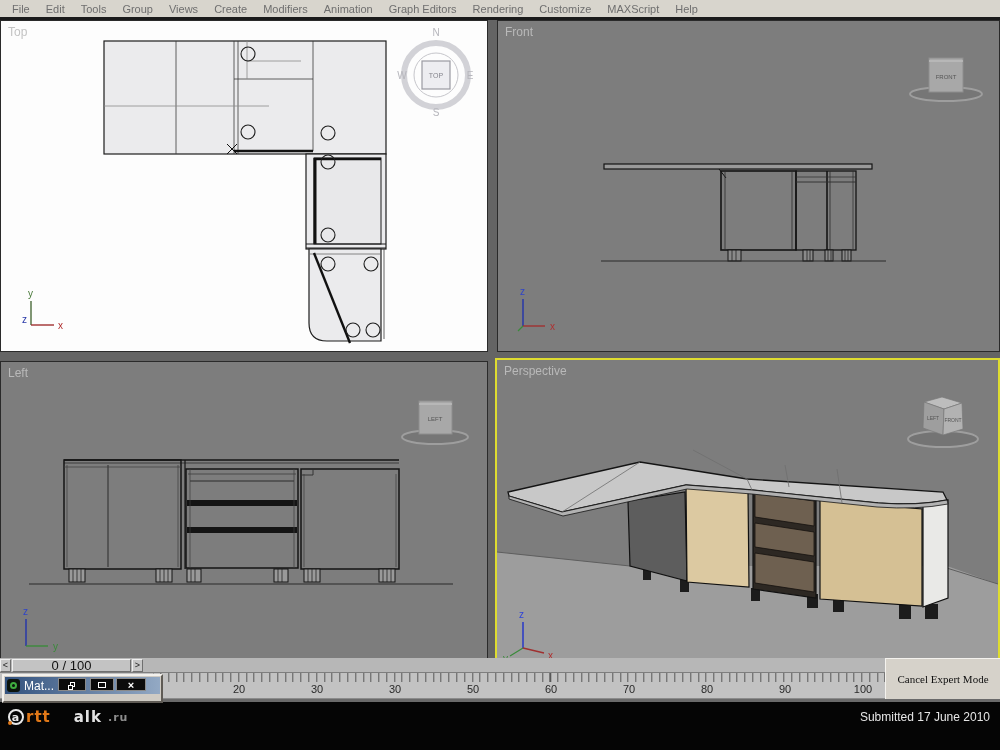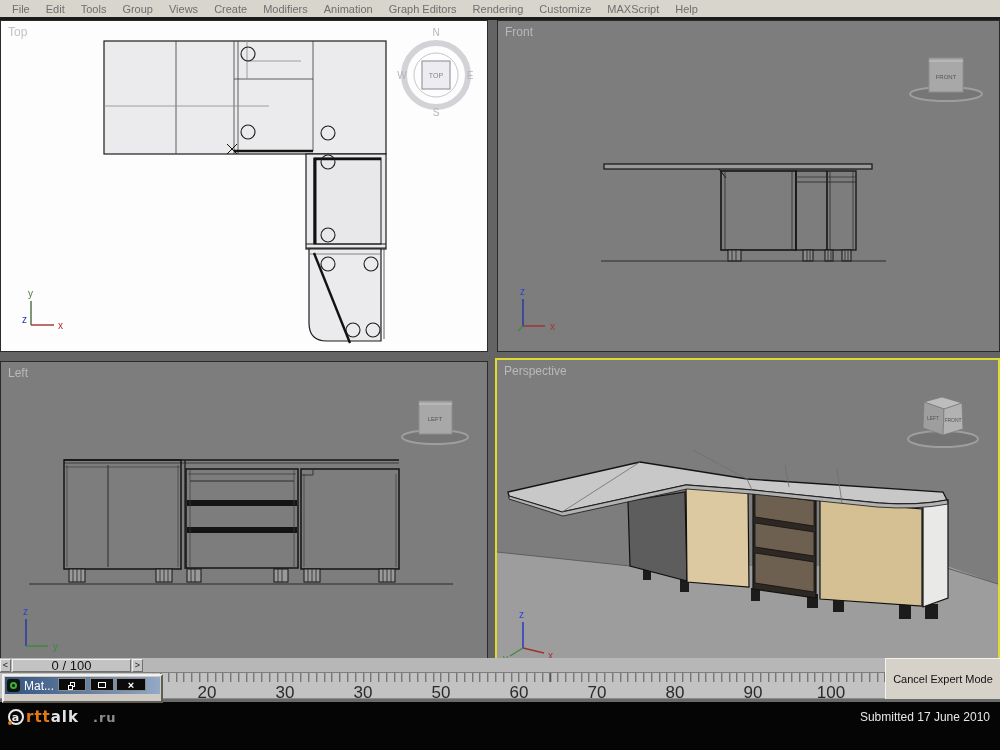--- a/index.html
+++ b/index.html
@@ -36,28 +36,28 @@
   #ts-handle { position:absolute; left:12px; top:1px; width:119px; height:13px;
     background:#c3c3c3; border:1px solid; border-color:#f0f0f0 #6f6f6f #6f6f6f #f0f0f0;
     font-size:13px; color:#111; text-align:center; line-height:12px; }
 
   
   #ruler { left:0; top:673px; width:885px; height:26px; background:#c2c2c2;
     border-bottom:1px solid #8b8b8b; }
   #ticks { position:absolute; left:153px; top:0; width:732px; height:9px;
     background:repeating-linear-gradient(90deg, #575757 0 1px, rgba(0,0,0,0) 1px 7.79px);
     background-position-x:7.3px; }
-  .rl { position:absolute; top:10px; transform:translateX(-50%); font-size:17px; color:#2a2a2a; }
+  .rl { position:absolute; top:10px; transform:translateX(-50%); font-size:11px; color:#2a2a2a;margin-left:32px; }
   #understrip { left:0; top:699px; width:1000px; height:3px; background:#6a6a6a; }
 
   
   #cancel-panel { left:885px; top:658px; width:115px; height:41px; background:#d6d2ca;
     border-left:1px solid #f4f2ee; border-top:1px solid #f4f2ee;
     display:flex; align-items:center; justify-content:center;
-    font-size:11px; color:#111; cursor:default; }
+    font-size:11px; color:#111; cursor:default;font-family:Liberation Serif, serif; }
 
   
   #matwin { left:2px; top:674px; width:161px; height:29px; background:#cfcbc4;
     border:2px solid; border-color:#f2f0ec #5f5b55 #5f5b55 #f2f0ec; z-index:20; }
   #mat-title { position:absolute; left:1px; top:1px; right:1px; height:17px;
     background:linear-gradient(90deg,#33527e,#93a9c4); display:flex; align-items:center; }
   #mat-icon { width:13px; height:13px; margin:0 4px 0 2px; background:#0c140c; border-radius:3px;
     display:flex; align-items:center; justify-content:center; }
   #mat-icon .swirl { width:7px; height:7px; border:2px solid #3fae3f; border-radius:50%; }
   #mat-title .t { color:#fff; font-size:12px; }
@@ -73,22 +73,22 @@
   
   #footer { left:0; top:702px; width:1000px; height:48px; background:#050505; }
   #logo { position:absolute; left:8px; top:6px; display:flex; align-items:center;
     font-family:"DejaVu Sans", sans-serif; font-weight:bold; font-size:15px; letter-spacing:1px; }
   #logo .circ { width:16px; height:16px; border:2px solid #e9e9e9; border-radius:50%;
     color:#e9e9e9; font-size:11px; display:flex; align-items:center; justify-content:center;
     position:relative; margin-right:2px; }
   #logo .circ::after { content:""; position:absolute; left:-2px; bottom:-2px; width:4px; height:4px;
     background:#e07818; border-radius:50%; }
   #logo .mid { color:#e07818; }
-  #logo .end { color:#e2e2e2; }
-  #logo .tld { color:#8d8d8d; font-size:13px; margin-left:14px; }
+  #logo .end { color:#e2e2e2;margin-left:23px; }
+  #logo .tld { color:#8d8d8d; font-size:11px; margin-left:6px; }
   #submitted { position:absolute; right:10px; top:8px; color:#e6e6e6; font-size:12px; }
 </style>
 </head>
 <body>
 
 <div id="stage">
 
   <div id="menubar" class="abs">
     <span class="mi">File</span>
     <span class="mi">Edit</span>

